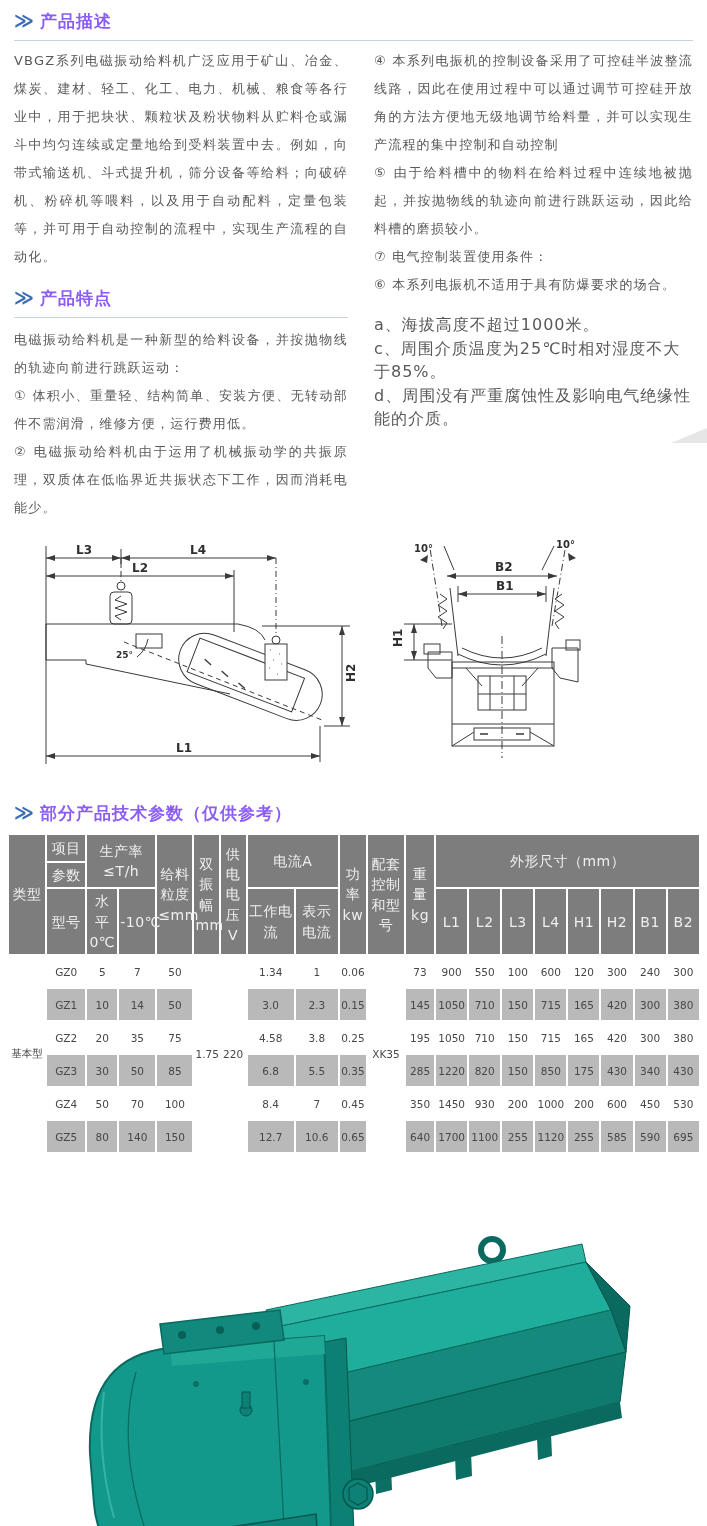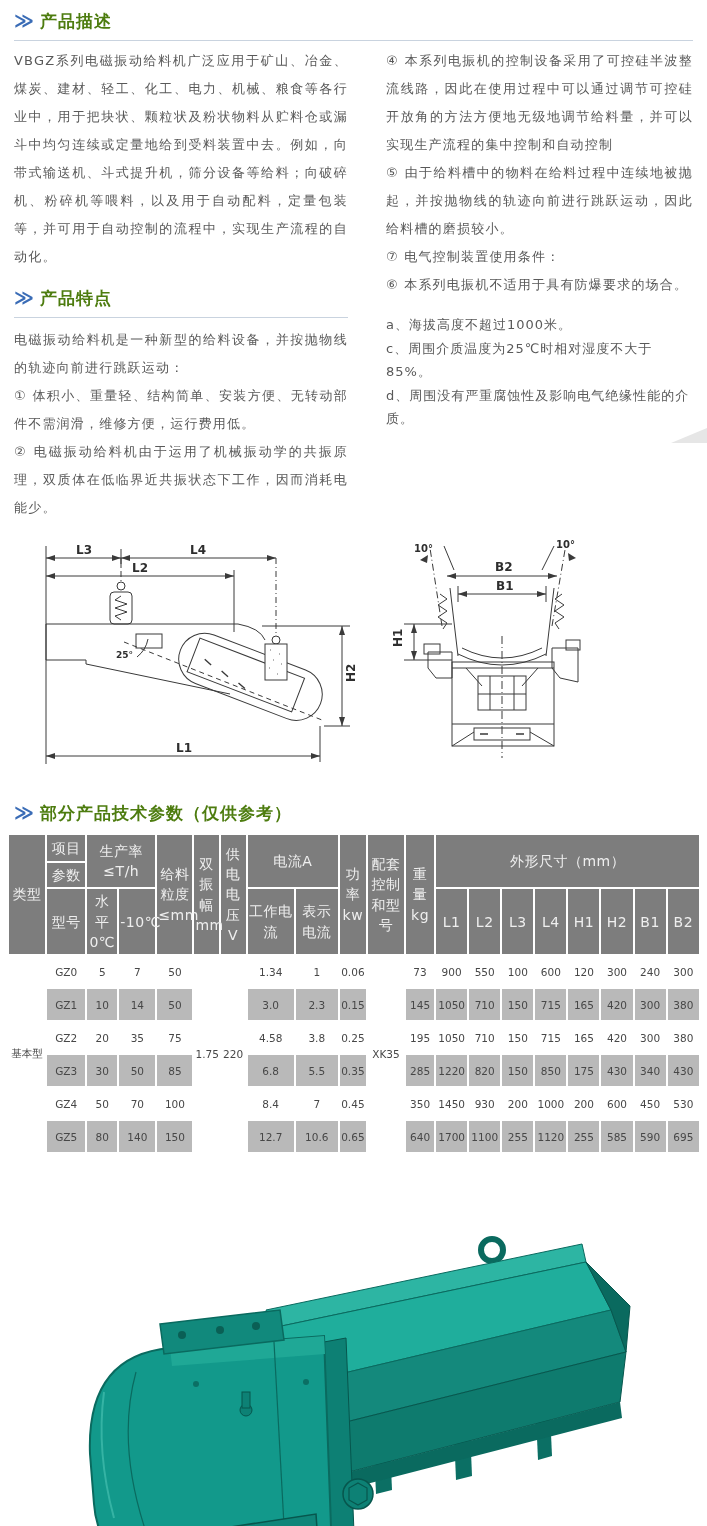--- a/index.html
+++ b/index.html
@@ -6,32 +6,32 @@
   html,body { background:#fff; }
   .page{
     position:relative; width:707px; height:1526px; margin:0 auto;
     background:#fff; overflow:hidden;
     font-family:"DejaVu Sans","Liberation Sans",sans-serif;
     color:#595959;
   }
   .inner{ padding:10px 14px 0 14px; }
   .sec-head{ display:flex; align-items:center; gap:6px; }
   .chev{ color:#3a6cb6; font-size:19px; font-weight:bold; line-height:1; transform:translateY(-1px); }
-  .sec-title{ color:#4d7c0f; font-size:17px; font-weight:bold; letter-spacing:1px; }
+  .sec-title{ color:#8b5cf6; font-size:17px; font-weight:bold; letter-spacing:1px; }
   .divider{ height:1px; background:#c9d3df; margin-top:7px; }
-  .cols{ display:flex; gap:38px; margin-top:6px; }
+  .cols{ display:flex; gap:26px; margin-top:6px; }
   .col-l{ width:334px; flex:none; }
   .col-r{ flex:1; min-width:0; }
   .para{
     font-size:13px; line-height:28px; text-align:justify;
     letter-spacing:1.2px; color:#595959;
   }
   .feat-head{ margin-top:16px; }
   .feat-divider{ margin-bottom:8px; }
-  .cond{ font-size:13px; line-height:23px; letter-spacing:1px; color:#595959; margin-top:1px; }
+  .cond{ font-size:16px; line-height:23px; letter-spacing:1px; color:#595959; margin-top:1px; }
   .cond-block{ margin-top:14px; }
   
   .diagrams{ display:flex; gap:30px; padding:0 10px; margin-top:14px; }
   .diag{ flex:none; }
   .diag text{ font-family:"DejaVu Sans",sans-serif; fill:#2e2e2e; }
   .corner-wedge{
     position:absolute; right:0; top:428px; width:36px; height:15px;
     background:#e6e6e6; clip-path:polygon(0 100%,100% 0,100% 100%);
   }
   

